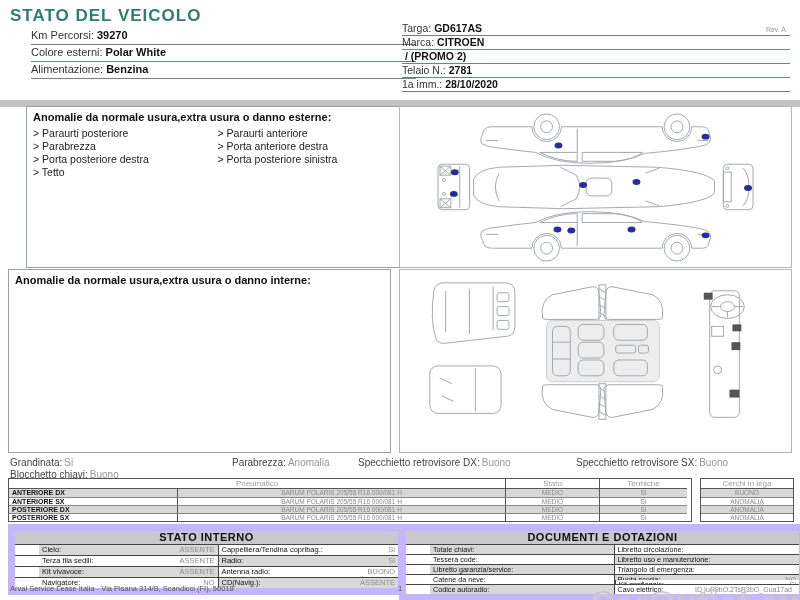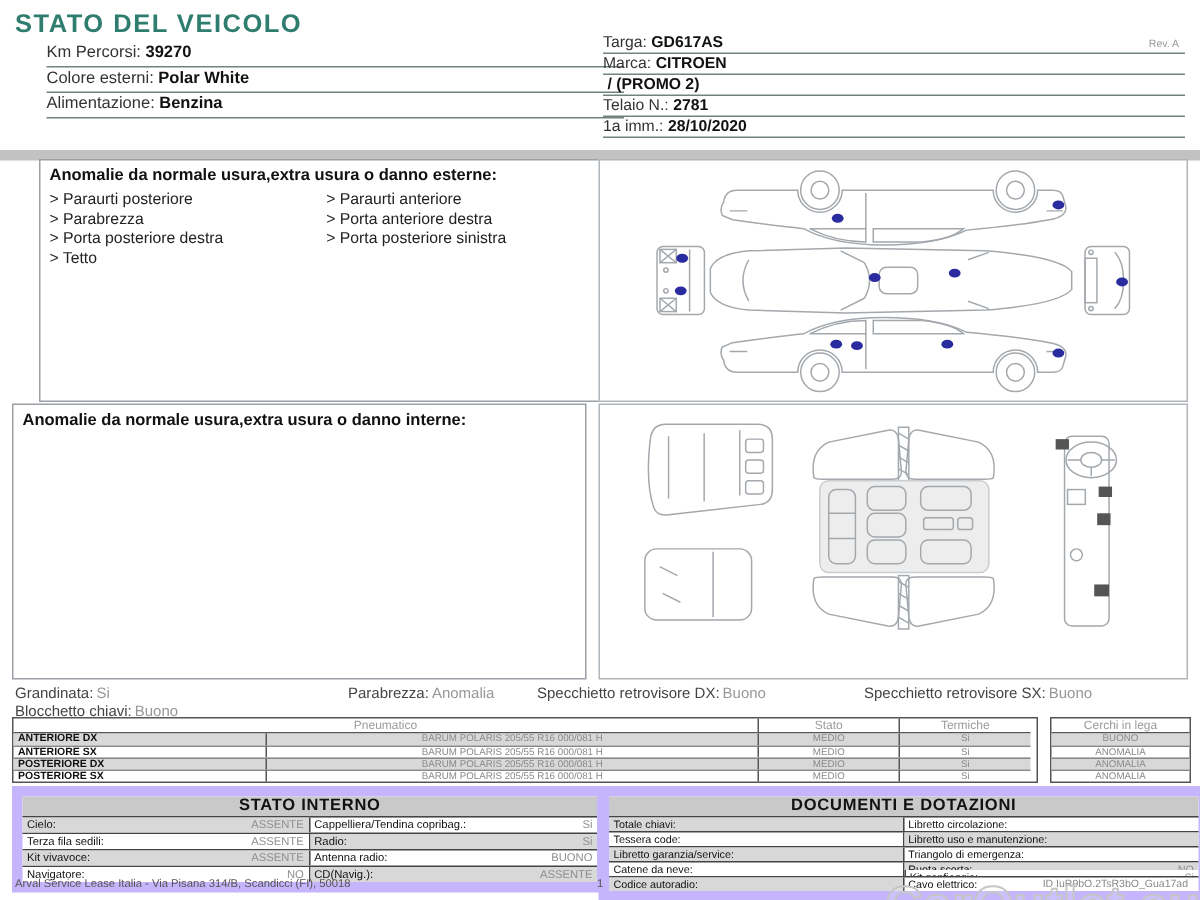--- a/index.html
+++ b/index.html
@@ -58,21 +58,21 @@
   .pos{font-size:7px;font-weight:bold;color:#111;line-height:8px;padding-left:3px;}
   .tc{font-size:6.5px;color:#8a8a8a;text-align:center;line-height:8px;white-space:nowrap;overflow:hidden;}
   .shade{background:#d8d8d8;}
 
   
   .btab{position:absolute;border:7px solid #c4b5fd;}
   .btab-head{height:13px;line-height:13px;background:#c9c9c9;border-bottom:1px solid #444;
              font-size:11px;font-weight:bold;text-align:center;color:#111;letter-spacing:0.5px;}
   .si{left:8px;top:524px;width:383px;}
   .dd{left:399px;top:524px;width:393px;}
-  .brow{display:grid;grid-template-columns:1fr 1fr;}
+  .brow{display:grid;grid-template-columns:1fr 1fr;padding-left:24px;}
   .brow + .brow{border-top:1px solid #444;}
   .si .brow{height:10px;}
   .dd .brow{height:9px;}
   .bcell{display:flex;justify-content:space-between;padding:0 3px;overflow:hidden;white-space:nowrap;}
   .si .bcell{font-size:7.5px;line-height:10px;}
   .dd .bcell{font-size:7.2px;line-height:9px;flex-direction:column;}
   .bcell.l{border-right:1px solid #444;}
   .bcell .lab{color:#111;}
   .bcell .val{color:#8e8e8e;}
   .splitcell{display:flex;padding:0;}

